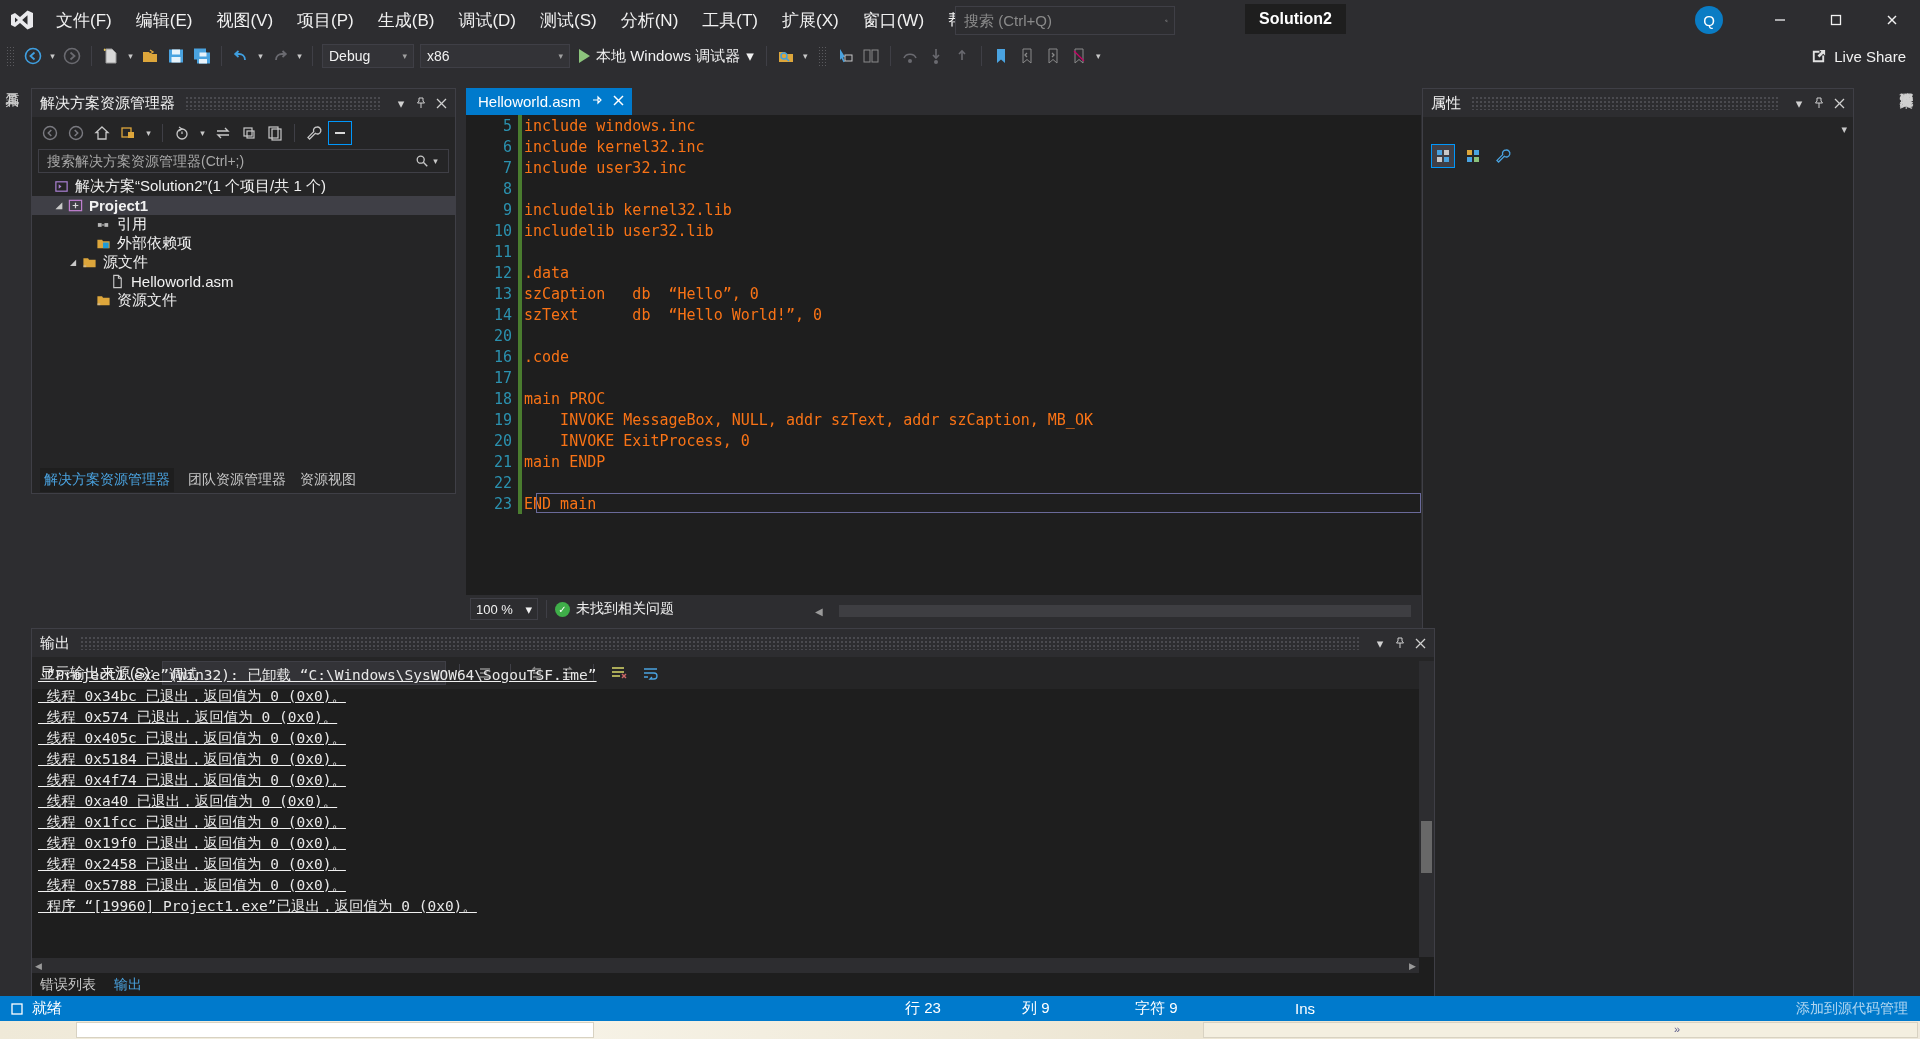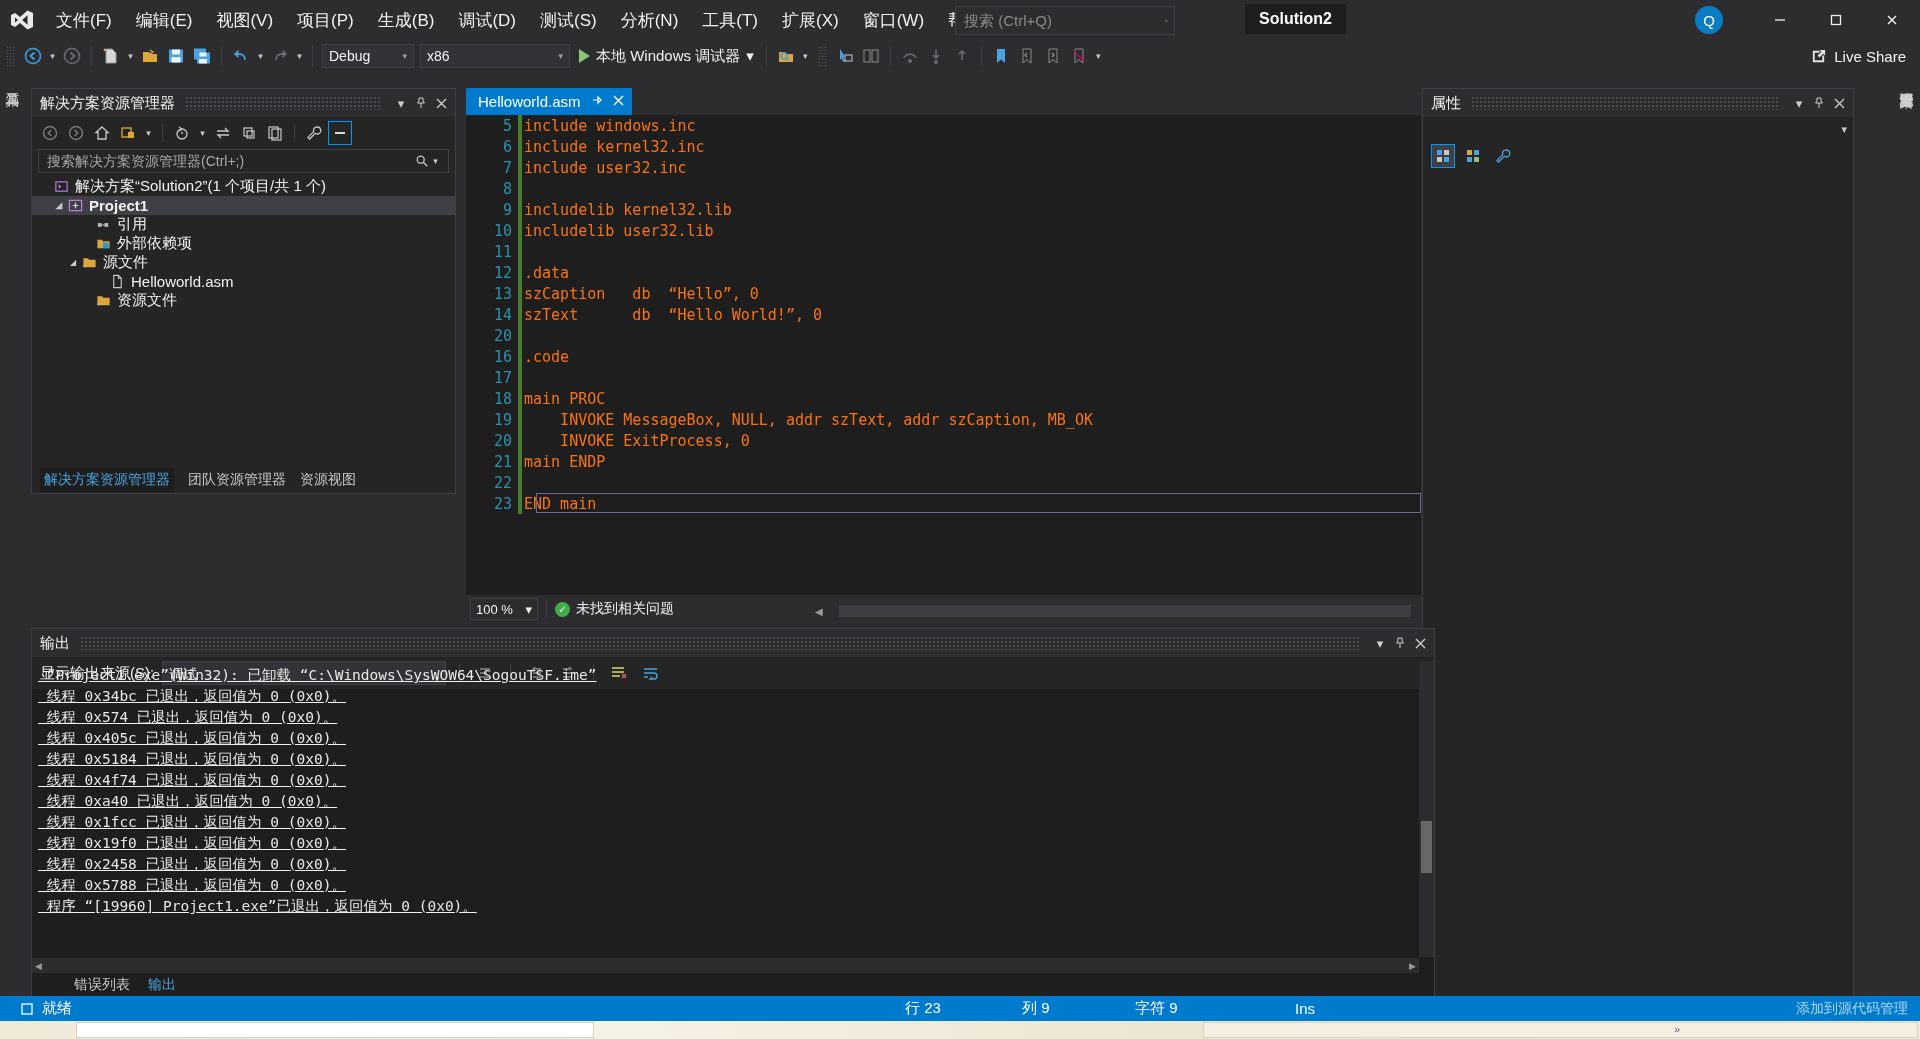--- a/index.html
+++ b/index.html
@@ -166,28 +166,28 @@
   .out-label { font-size: 15px; color: #f1f1f1; white-space: nowrap; }
   .out-combo { width: 284px; height: 24px; border: 1px solid #3f3f46; background: #333337; display: flex; align-items: flex-end; padding: 0 6px; font-size: 14px; }
   .out-combo .lbl { flex: 1; }
   .out-combo .arw { color: #a0a0a0; font-size: 9px; }
   .out-tb-btn { width: 24px; height: 24px; display: flex; align-items: center; justify-content: center; color: #9a9a9a; }
   .out-body { position: absolute; left: 0; top: 32px; right: 16px; bottom: 40px; overflow: hidden; padding: 4px 16px 0 6px; text-decoration: underline; }
   .out-line { font-family: "DejaVu Sans Mono", monospace; font-size: 14.5px; color: #e8e8e8; white-space: pre; height: 21px; line-height: 21px; }
   .out-vscroll { position: absolute; right: 0; top: 32px; width: 15px; bottom: 40px; background: #2d2d30; }
   .out-vscroll .thumb { position: absolute; left: 2px; top: 160px; width: 11px; height: 52px; background: #686868; }
   .out-hscroll { position: absolute; left: 0; right: 15px; bottom: 24px; height: 15px; background: #2d2d30; display: flex; align-items: center; justify-content: space-between; padding: 0 3px; color: #9a9a9a; font-size: 9px; }
-  .out-tabs { position: absolute; left: 0; bottom: 0; height: 24px; display: flex; align-items: center; gap: 14px; padding: 0 8px; font-size: 14px; margin-left: 34px; }
+  .out-tabs { position: absolute; left: 0; bottom: 0; height: 24px; display: flex; align-items: center; gap: 14px; padding: 0 8px; font-size: 14px; }
   .out-tabs .t { color: #c8c8c8; }
   .out-tabs .t.active { color: #4aa3e0; background: #1e1e1e; padding: 2px 4px; }
 
   
   .statusbar {
     position: absolute; left: 0; bottom: 18px; width: 1920px; height: 25px;
-    background: #007acc; color: #fff; display: flex; align-items: center; font-size: 15px; padding-left: 10px;
+    background: #007acc; color: #fff; display: flex; align-items: center; font-size: 15px;
   }
   .sb-ready { display: flex; align-items: center; gap: 8px; padding-left: 10px; }
   .sb-item { position: absolute; white-space: nowrap; }
   .sb-watermark { position: absolute; right: 12px; color: #cfe6f7; font-size: 14px; opacity: .85; }
 
   
   .taskbar {
     position: absolute; left: 0; bottom: 0; width: 1920px; height: 18px;
     background: linear-gradient(90deg,#efe9d8 0%, #f6f2e6 30%, #ece5d2 62%, #efe9dc 100%);
   }

